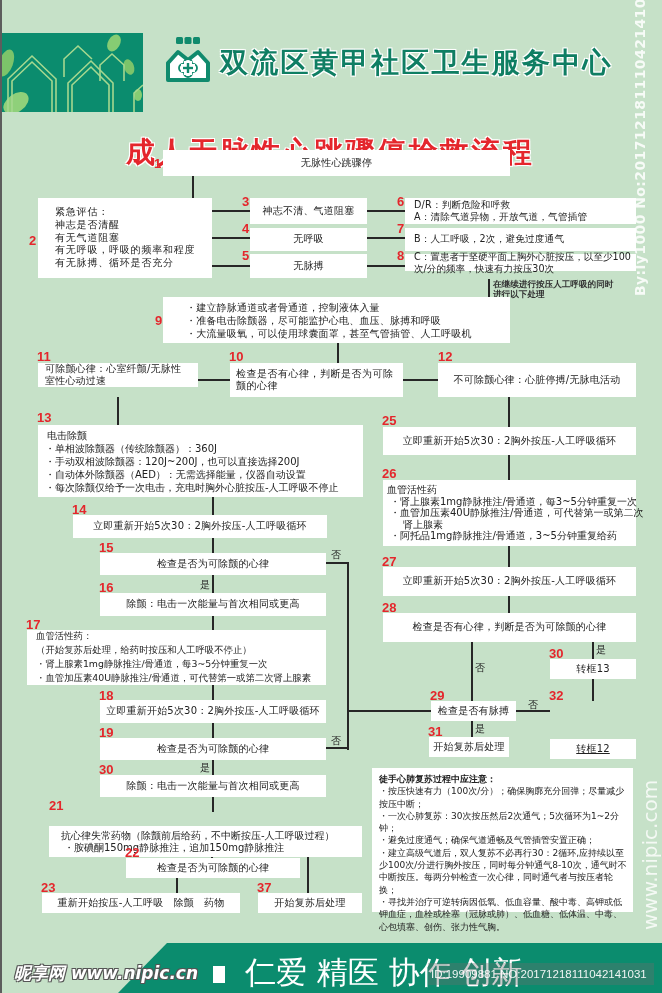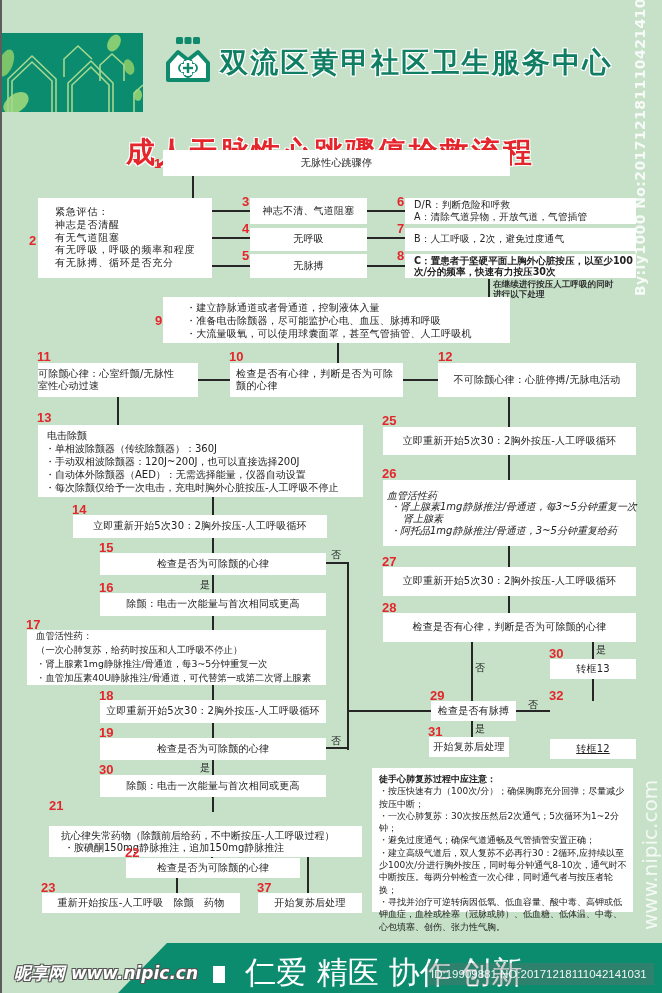--- a/index.html
+++ b/index.html
@@ -153,21 +153,21 @@
 <div class="num" style="left:397px;top:195px">6</div>
 <div class="box l" style="left:405px;top:198px;width:231px;height:26px;padding-left:9px;line-height:12px;font-size:9.6px;">
   <div>D/R：判断危险和呼救</div>
   <div>A：清除气道异物，开放气道，气管插管</div>
 </div>
 <div class="num" style="left:397px;top:222px">7</div>
 <div class="box l" style="left:405px;top:228px;width:231px;height:23px;padding-left:9px;font-size:9.6px;">
   <div>B：人工呼吸，2次，避免过度通气</div>
 </div>
 <div class="num" style="left:397px;top:249px">8</div>
-<div class="box l" style="left:405px;top:254px;width:231px;height:24px;padding-left:9px;line-height:11.5px;font-size:9.6px;letter-spacing:0;font-weight:bold;">
+<div class="box l" style="left:405px;top:254px;width:231px;height:17px;padding-left:9px;line-height:11.5px;font-size:9.6px;letter-spacing:0;">
   <div>C：置患者于坚硬平面上胸外心脏按压，以至少100</div>
   <div>次/分的频率，快速有力按压30次</div>
 </div>
 <div class="note8">
   <div>在继续进行按压人工呼吸的同时</div>
   <div>进行以下处理</div>
 </div>
 
 <div class="num" style="left:155px;top:314px">9</div>
 <div class="box l" style="left:163px;top:297px;width:347px;height:46px;padding-left:23px;line-height:13px;">
@@ -175,21 +175,21 @@
   <div>・准备电击除颤器，尽可能监护心电、血压、脉搏和呼吸</div>
   <div>・大流量吸氧，可以使用球囊面罩，甚至气管插管、人工呼吸机</div>
 </div>
 
 <div class="num" style="left:229px;top:350px">10</div>
 <div class="box l" style="left:230px;top:363px;width:173px;height:34px;padding-left:6px;letter-spacing:0.5px;">
   <div>检查是否有心律，判断是否为可除</div>
   <div>颤的心律</div>
 </div>
 <div class="num" style="left:37px;top:350px">11</div>
-<div class="box l" style="left:38px;top:363px;width:160px;height:34px;">
+<div class="box l" style="left:38px;top:363px;width:160px;height:24px;padding-left:7px;">
   <div>可除颤心律：心室纤颤/无脉性</div>
   <div>室性心动过速</div>
 </div>
 <div class="num" style="left:438px;top:350px">12</div>
 <div class="box c" style="left:438px;top:363px;width:198px;height:34px;">
   <span>不可除颤心律：心脏停搏/无脉电活动</span>
 </div>
 
 <div class="num" style="left:37px;top:411px">13</div>
 <div class="box l" style="left:38px;top:425px;width:325px;height:72px;padding-left:7px;line-height:13px;letter-spacing:0;">
@@ -208,21 +208,21 @@
 <div class="box c" style="left:100px;top:553px;width:226px;height:22px;">
   <span>检查是否为可除颤的心律</span>
 </div>
 <div class="num" style="left:99px;top:581px">16</div>
 <div class="box c" style="left:100px;top:593px;width:226px;height:23px;">
   <span>除颤：电击一次能量与首次相同或更高</span>
 </div>
 <div class="num" style="left:26px;top:618px">17</div>
 <div class="box l" style="left:27px;top:630px;width:299px;height:55px;padding-left:9px;line-height:12.5px;font-size:9.4px;letter-spacing:0;justify-content:space-between;">
   <div>血管活性药：</div>
-  <div>（一次心肺复苏，给药时按压和人工呼吸不停止）</div>
+  <div>（开始复苏后处理，给药时按压和人工呼吸不停止）</div>
   <div>・肾上腺素1mg静脉推注/骨通道，每3~5分钟重复一次</div>
   <div>・血管加压素40U静脉推注/骨通道，可代替第一或第二次肾上腺素</div>
 </div>
 <div class="num" style="left:99px;top:689px">18</div>
 <div class="box c" style="left:100px;top:700px;width:226px;height:23px;">
   <span>立即重新开始5次30：2胸外按压-人工呼吸循环</span>
 </div>
 <div class="num" style="left:99px;top:726px">19</div>
 <div class="box c" style="left:100px;top:738px;width:226px;height:22px;">
   <span>检查是否为可除颤的心律</span>
@@ -247,23 +247,24 @@
 <div class="num" style="left:257px;top:881px">37</div>
 <div class="box c" style="left:258px;top:893px;width:104px;height:20px;">
   <span>开始复苏后处理</span>
 </div>
 
 <div class="num" style="left:382px;top:414px">25</div>
 <div class="box c" style="left:383px;top:427px;width:253px;height:28px;">
   <span>立即重新开始5次30：2胸外按压-人工呼吸循环</span>
 </div>
 <div class="num" style="left:382px;top:467px">26</div>
-<div class="box l" style="left:383px;top:480px;width:253px;height:66px;padding-left:4px;line-height:11.6px;letter-spacing:0;font-style:italic;">
+<div class="box l" style="left:383px;top:480px;width:253px;height:66px;padding-left:4px;line-height:11.6px;letter-spacing:0;">
   <div>血管活性药</div>
   <div style="padding-left:3px">・肾上腺素1mg静脉推注/骨通道，每3~5分钟重复一次</div>
+  <div style="padding-left:3px">・血管加压素40U静脉推注/骨通道，可代替第一或第二次</div>
   <div style="padding-left:16px">肾上腺素</div>
   <div style="padding-left:3px">・阿托品1mg静脉推注/骨通道，3~5分钟重复给药</div>
 </div>
 <div class="num" style="left:382px;top:555px">27</div>
 <div class="box c" style="left:383px;top:567px;width:253px;height:29px;">
   <span>立即重新开始5次30：2胸外按压-人工呼吸循环</span>
 </div>
 <div class="num" style="left:382px;top:601px">28</div>
 <div class="box c" style="left:383px;top:613px;width:253px;height:29px;">
   <span>检查是否有心律，判断是否为可除颤的心律</span>

